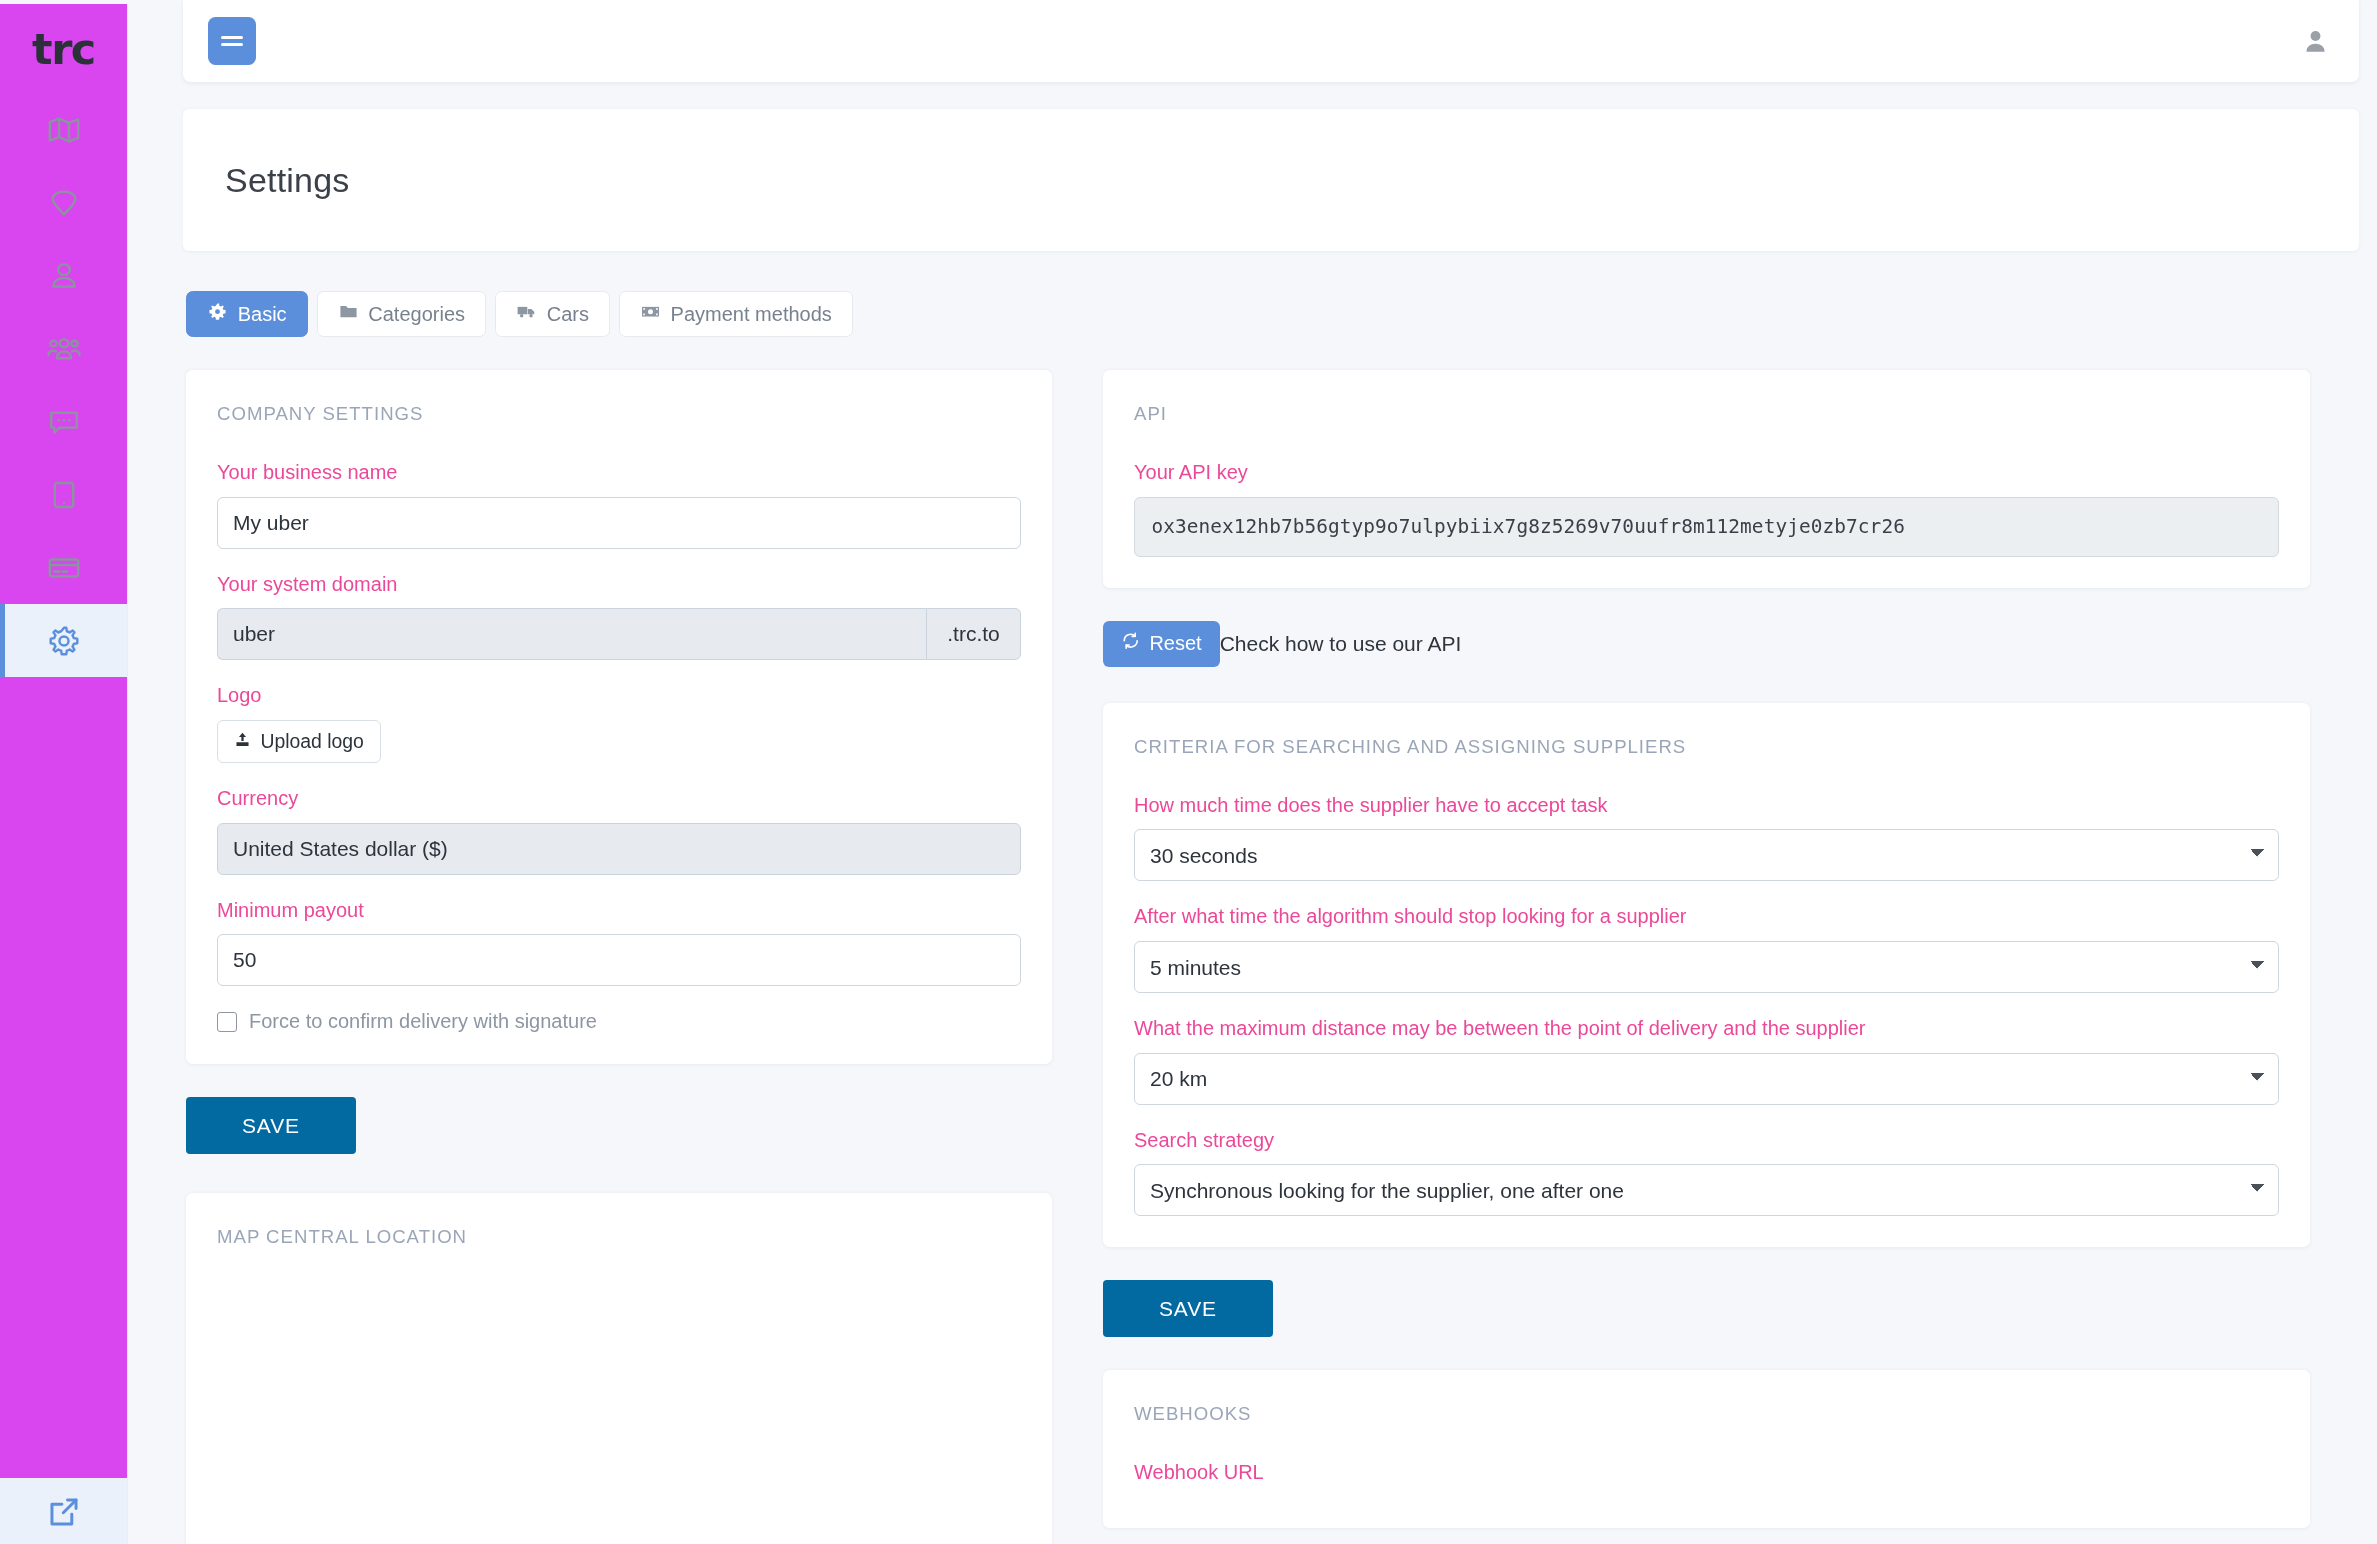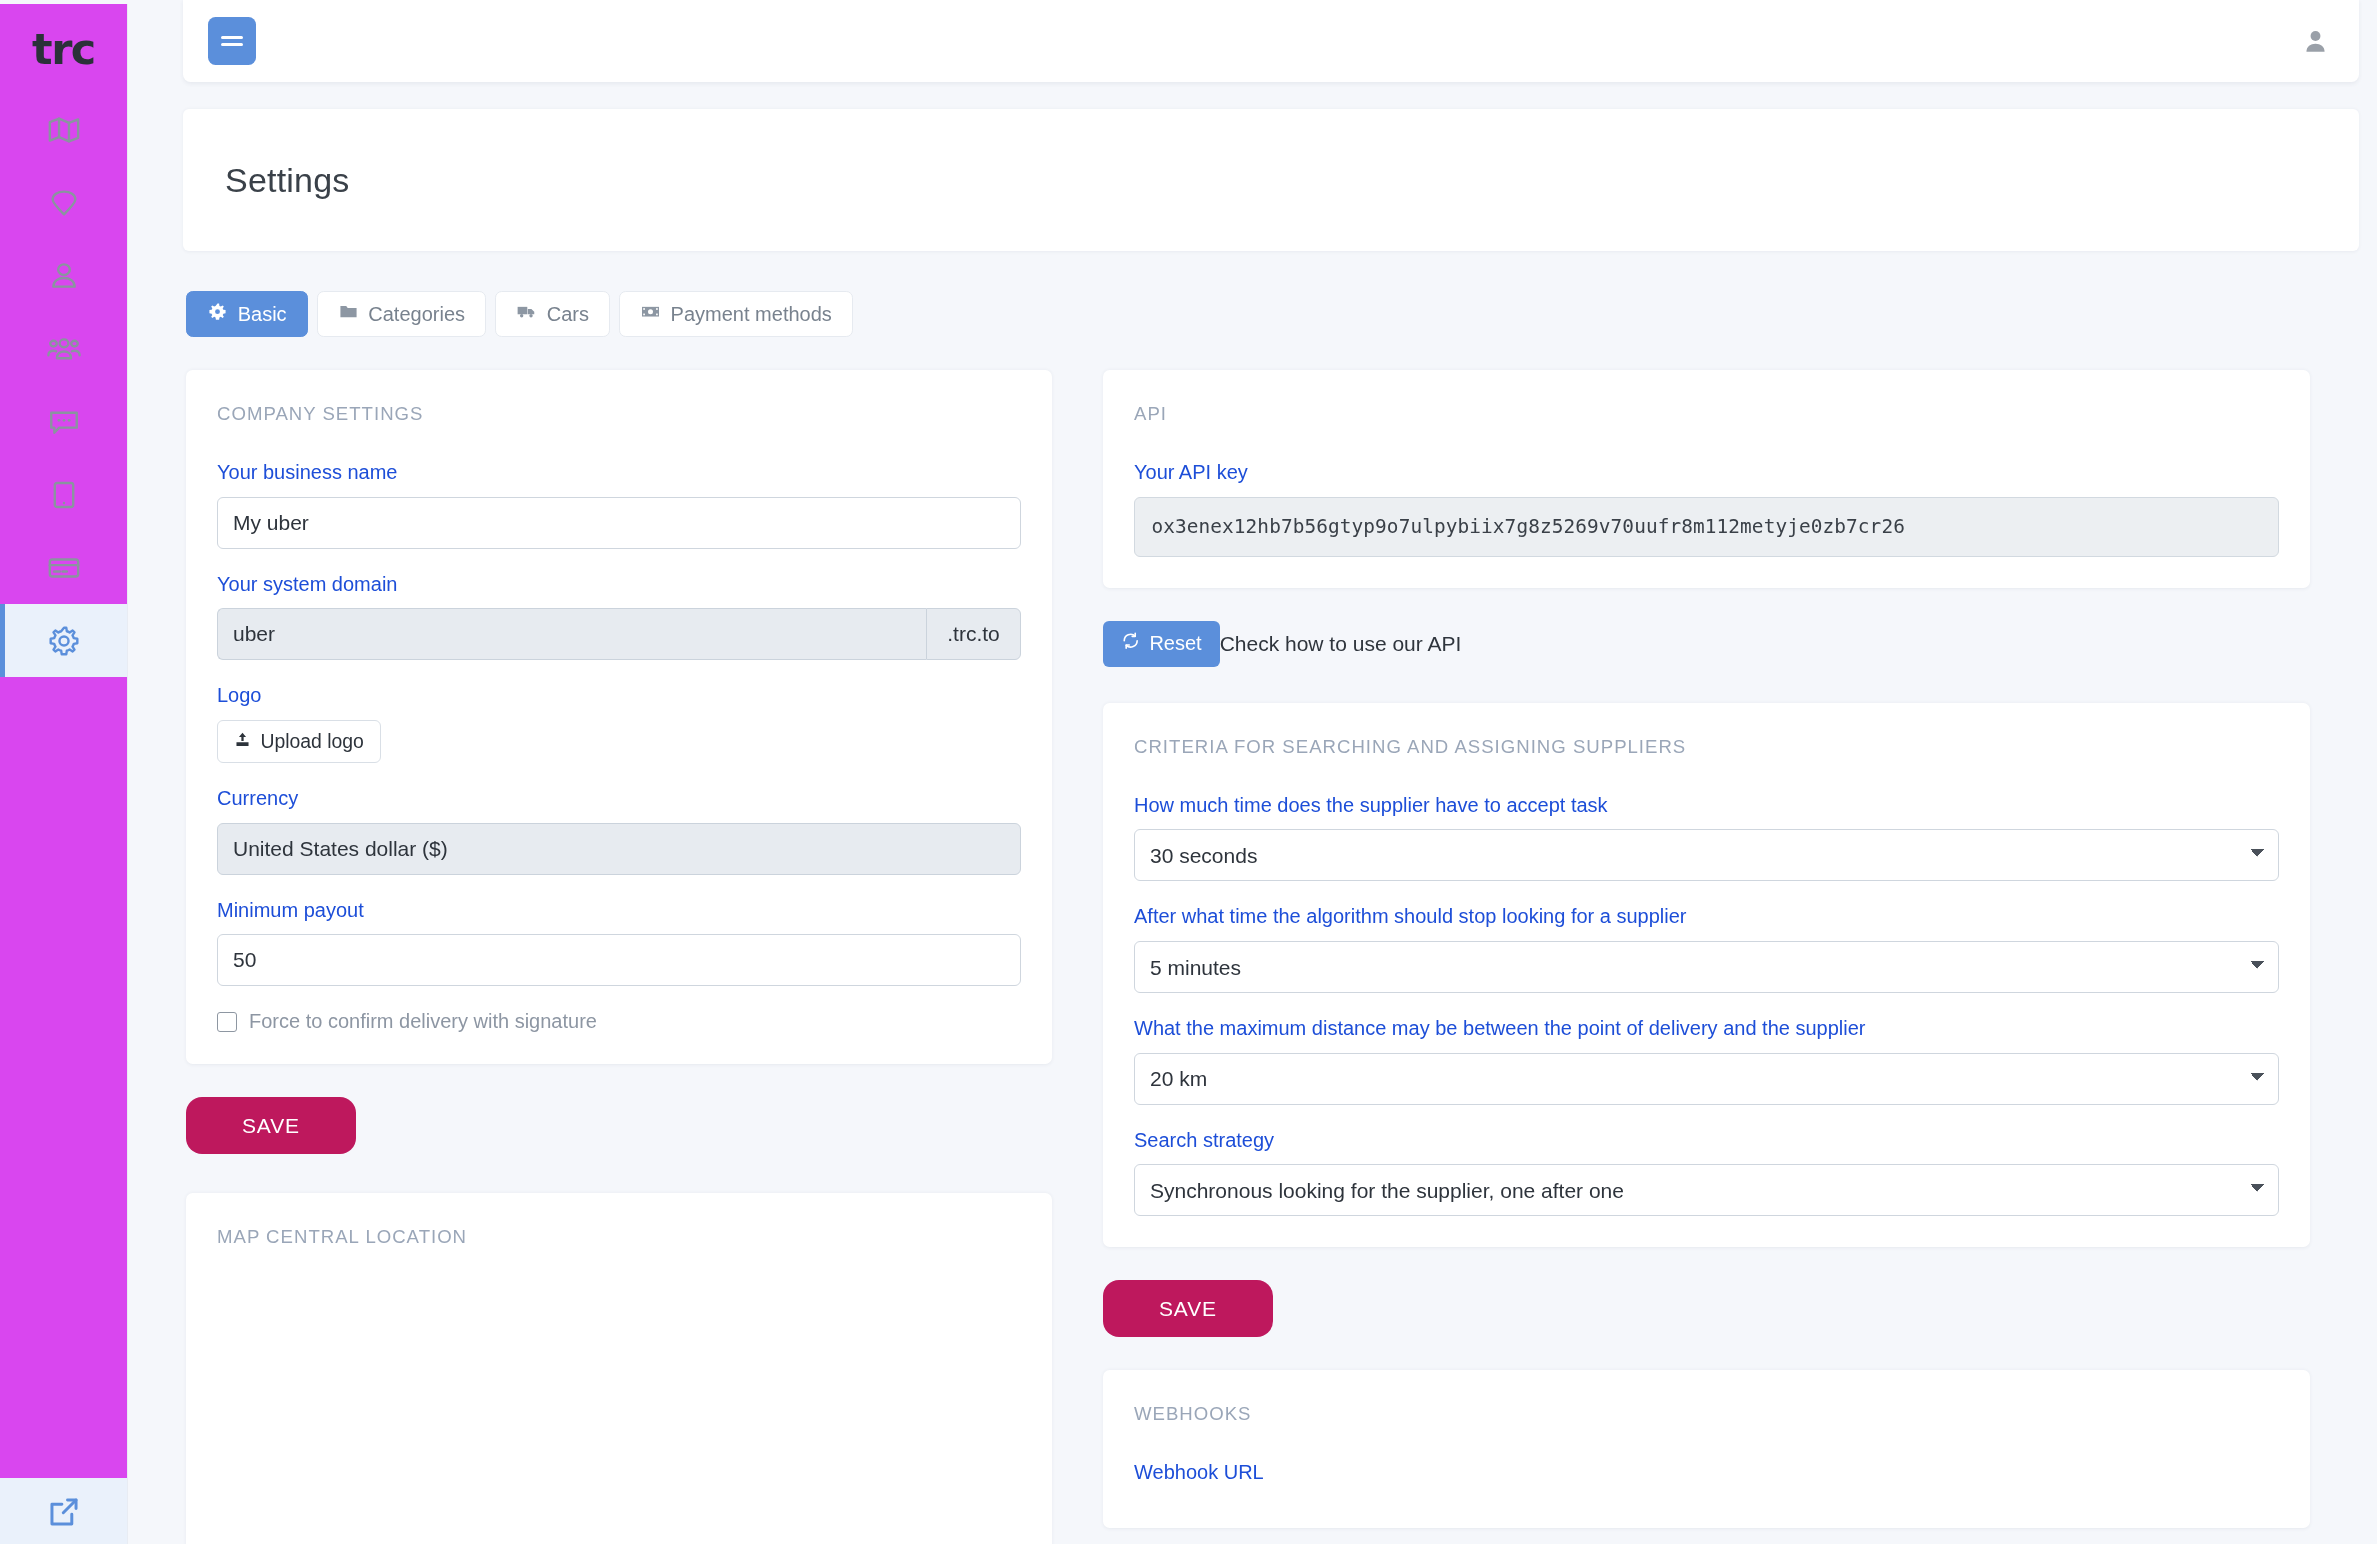--- a/index.html
+++ b/index.html
@@ -167,21 +167,21 @@
     letter-spacing: 1px;
     text-transform: uppercase;
     margin-bottom: 36px;
   }
 
   .field { margin-bottom: 24px; }
   .field:last-child { margin-bottom: 0; }
   .field-label {
     display: block;
     font-size: 20px;
-    color: #1d4ed8;
+    color: #ec4899;
     margin-bottom: 12.7px;
   }
 
   .input, .select {
     width: 100%;
     height: 52px;
     border: 0.7px solid #cfd6de;
     border-radius: 6px;
     background: #fff;
     font-size: 21px;
@@ -262,24 +262,24 @@
     font-size: 20px;
     color: #8d96a3;
   }
 
   .btn-save {
     display: inline-flex;
     align-items: center;
     justify-content: center;
     min-width: 170px;
     height: 57px;
-    background: #be185d;
+    background: #0369a1;
     color: #fff;
     border: none;
-    border-radius: 16px;
+    border-radius: 4px;
     font-size: 21px;
     letter-spacing: 0.9px;
     cursor: pointer;
     margin-top: 33px;
     font-family: "Liberation Sans", sans-serif;
   }
 
   .api-key-box {
     width: 100%;
     min-height: 60px;

